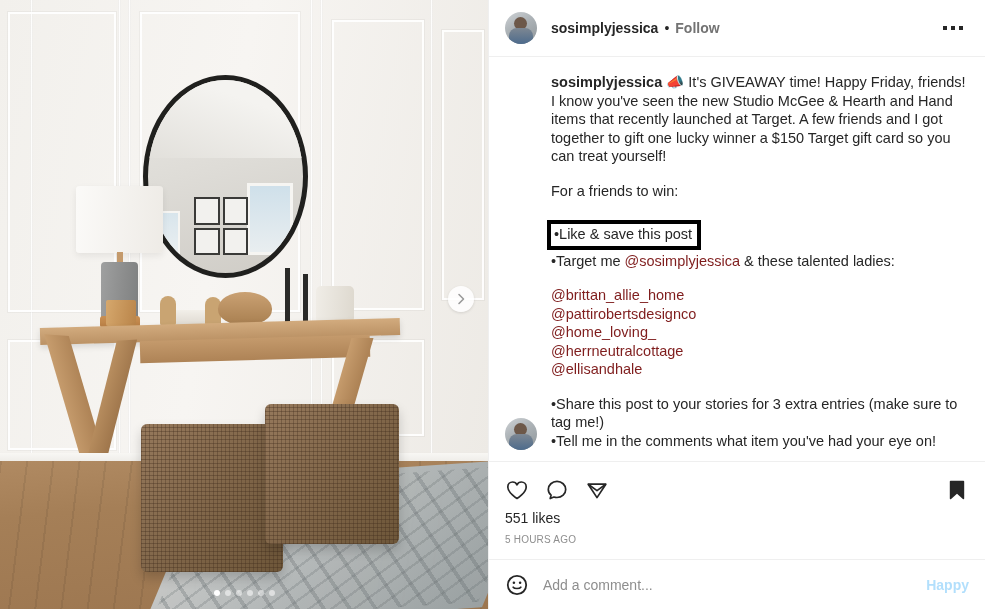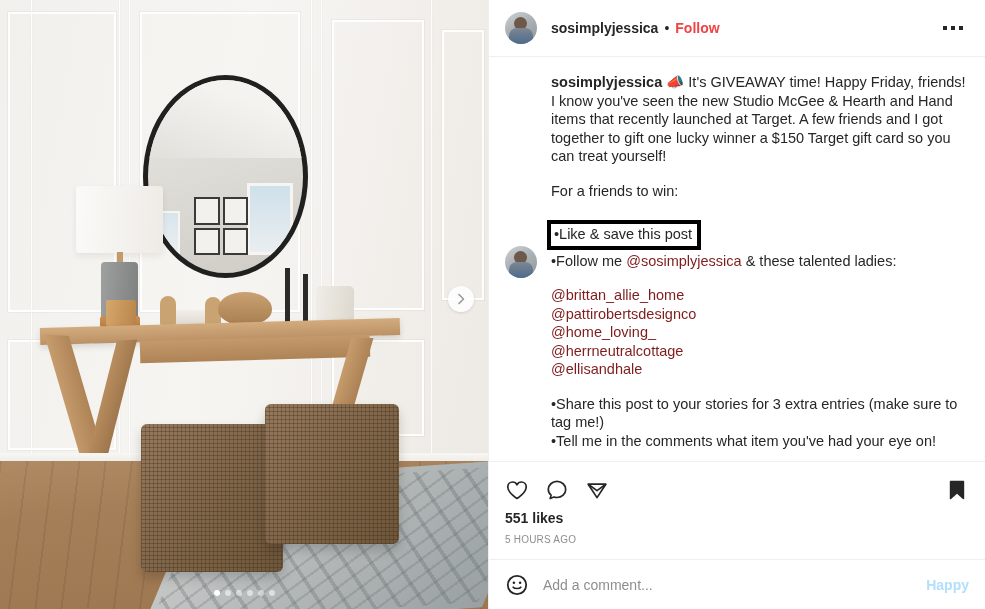--- a/index.html
+++ b/index.html
@@ -246,35 +246,35 @@
     width: 24px; height: 16px; border-radius: 8px 8px 0 0;
     background: linear-gradient(#7d8792, #4d6b8c);
   }
   .header-name {
     margin-left: 14px;
     font-size: 14px; font-weight: bold; color: #262626;
     cursor: pointer;
   }
   .header-dot { margin: 0 6px; color: #262626; font-size: 14px; }
   .header-follow {
-    font-size: 14px; font-weight: bold; color: #ef4444; cursor: pointer;
+    font-size: 14px; font-weight: bold; color: #737373; cursor: pointer;
   }
   .header-more {
     margin-left: auto; display: flex; gap: 4px; cursor: pointer; padding: 6px;
   }
   .header-more i { width: 4px; height: 4px; background: #262626; display: block; }
 
   
   .caption-area {
     flex: 1 1 auto;
     overflow: hidden;
     padding: 16px 16px 10px 16px;
     border-bottom: 1px solid #efefef;
   }
-  .caption-row { display: flex; align-items: center; }
+  .caption-row { display: flex; align-items: flex-end; }
   .caption-avatar {
     width: 32px; height: 32px; border-radius: 50%; flex: 0 0 32px;
     overflow: hidden; position: relative; margin-right: 14px;
     background: linear-gradient(150deg, #cfd3d6 0%, #aeb4b8 40%, #8e9599 100%);
     cursor: pointer;
   }
   .caption-avatar::before {
     content: ""; position: absolute; left: 9px; top: 5px;
     width: 13px; height: 13px; border-radius: 50%; background: #6d5849;
   }
@@ -305,21 +305,21 @@
   .actions {
     flex: 0 0 auto;
     padding: 8px 16px 0 16px;
   }
   .action-icons {
     display: flex; align-items: center; height: 40px;
   }
   .act { cursor: pointer; margin-right: 16px; display: flex; }
   .act-save { margin-left: auto; margin-right: 0; cursor: pointer; display: flex; }
   .likes {
-    font-size: 14px; font-weight: bold; color: #262626;
+    font-size: 14px; font-weight: normal; color: #262626;
     margin-top: 0px; margin-bottom: 8px;
   }
   .timestamp {
     font-size: 10px; letter-spacing: .2px; color: #8e8e8e;
     text-transform: uppercase; padding-bottom: 14px;
   }
 
   
   .comment-bar {
     flex: 0 0 50px; height: 50px;
@@ -441,21 +441,21 @@
         <div class="caption-avatar"></div>
         <div class="caption-text">
           <span class="cap-user">sosimplyjessica</span><span style="margin-left:4px">📣</span><span> It's GIVEAWAY time! Happy Friday, friends! I know you've seen the new Studio McGee &amp; Hearth and Hand items that recently launched at Target. A few friends and I got together to gift one lucky winner a $150 Target gift card so you can treat yourself!</span>
 
           <div class="cap-block">
             <span class="cap-line">For a friends to win:</span>
           </div>
 
           <div class="cap-block">
             <span class="highlight-box">•Like &amp; save this post</span>
-            <span class="cap-line" style="display:block; margin-top:1px;"><span>•Follow me </span><span class="mention">@sosimplyjessica</span><span> &amp; these talented ladies:</span></span>
+            <span class="cap-line" style="display:block; margin-top:1px;"><span>•Target me </span><span class="mention">@sosimplyjessica</span><span> &amp; these talented ladies:</span></span>
           </div>
 
           <div class="cap-block">
             <span class="cap-line mention">@brittan_allie_home</span>
             <span class="cap-line mention">@pattirobertsdesignco</span>
             <span class="cap-line mention">@home_loving_</span>
             <span class="cap-line mention">@herrneutralcottage</span>
             <span class="cap-line mention">@ellisandhale</span>
           </div>
 

